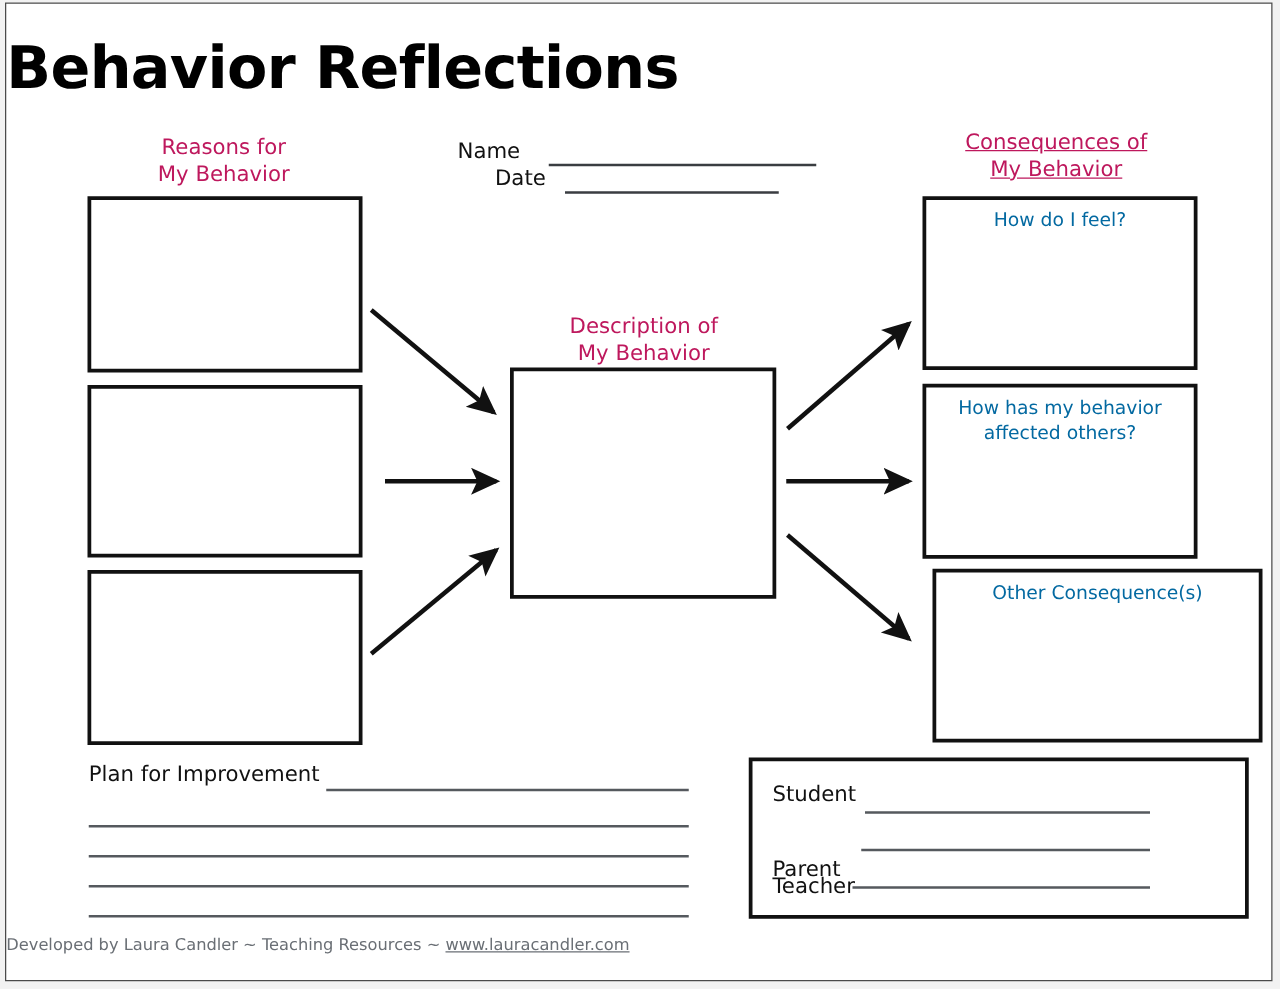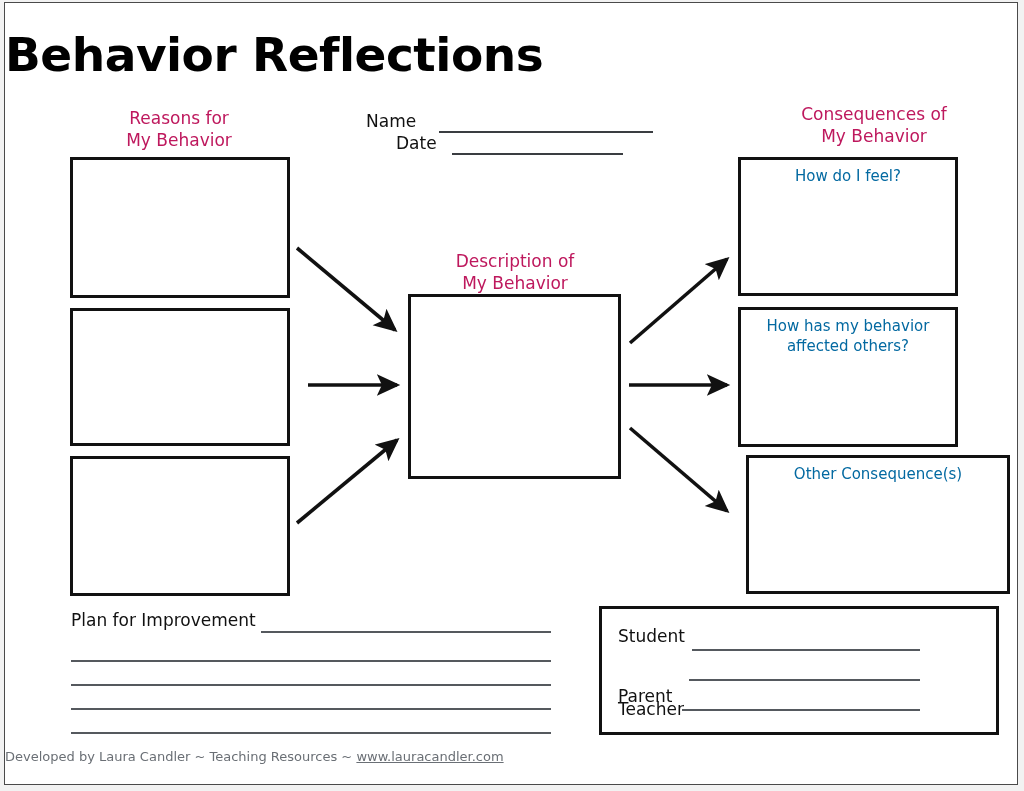--- a/index.html
+++ b/index.html
@@ -123,21 +123,21 @@
   <div class="col-heading abs" style="left:64px; top:104px; width:220px;">
     <div>Reasons for</div>
     <div>My Behavior</div>
   </div>
 
   <div class="col-heading abs" style="left:400px; top:247px; width:220px;">
     <div>Description of</div>
     <div>My Behavior</div>
   </div>
 
-  <div class="col-heading abs" style="left:759px; top:100px; width:220px;">
+  <div class="col-heading abs" style="left:730px; top:100px; width:220px;text-decoration:underline;">
     <div>Consequences of</div>
     <div>My Behavior</div>
   </div>
 
   <div class="field-row" style="left:361px; top:108px;">Name</div>
   <div class="rule dark" style="left:434px; top:128px; width:214px;"></div>
 
   <div class="field-row" style="left:391px; top:130px;">Date</div>
   <div class="rule dark" style="left:447px; top:150px; width:171px;"></div>
 

